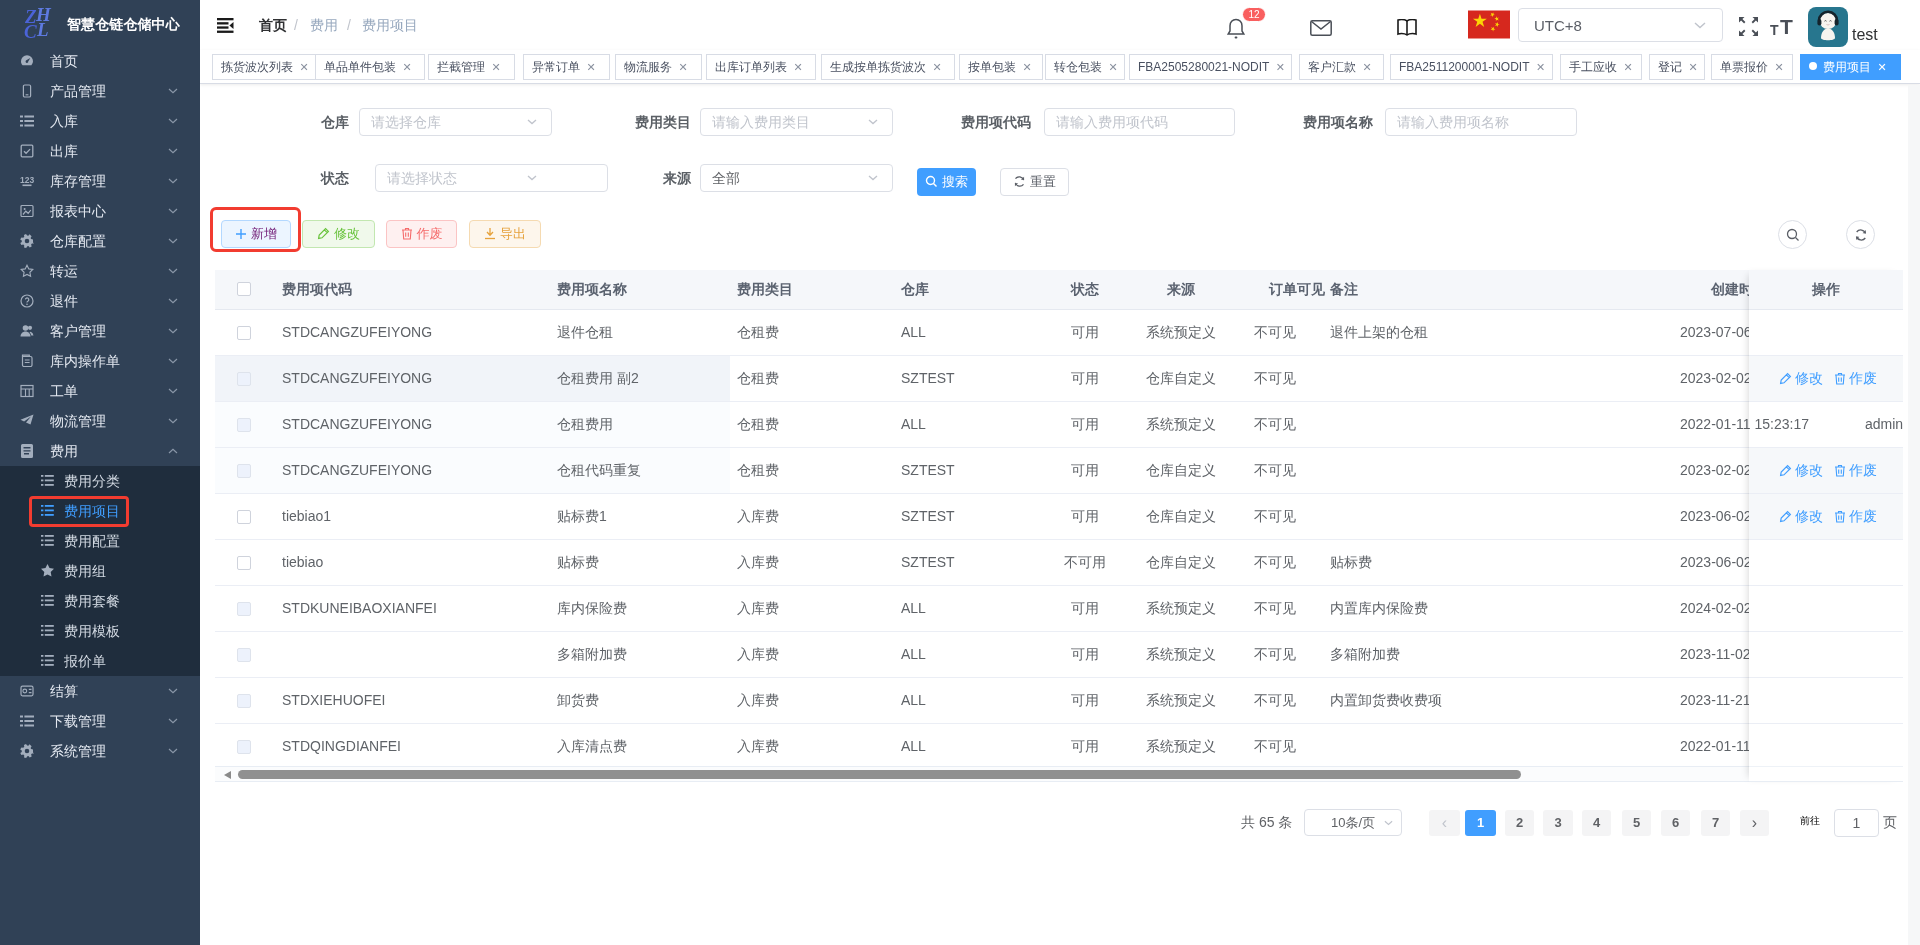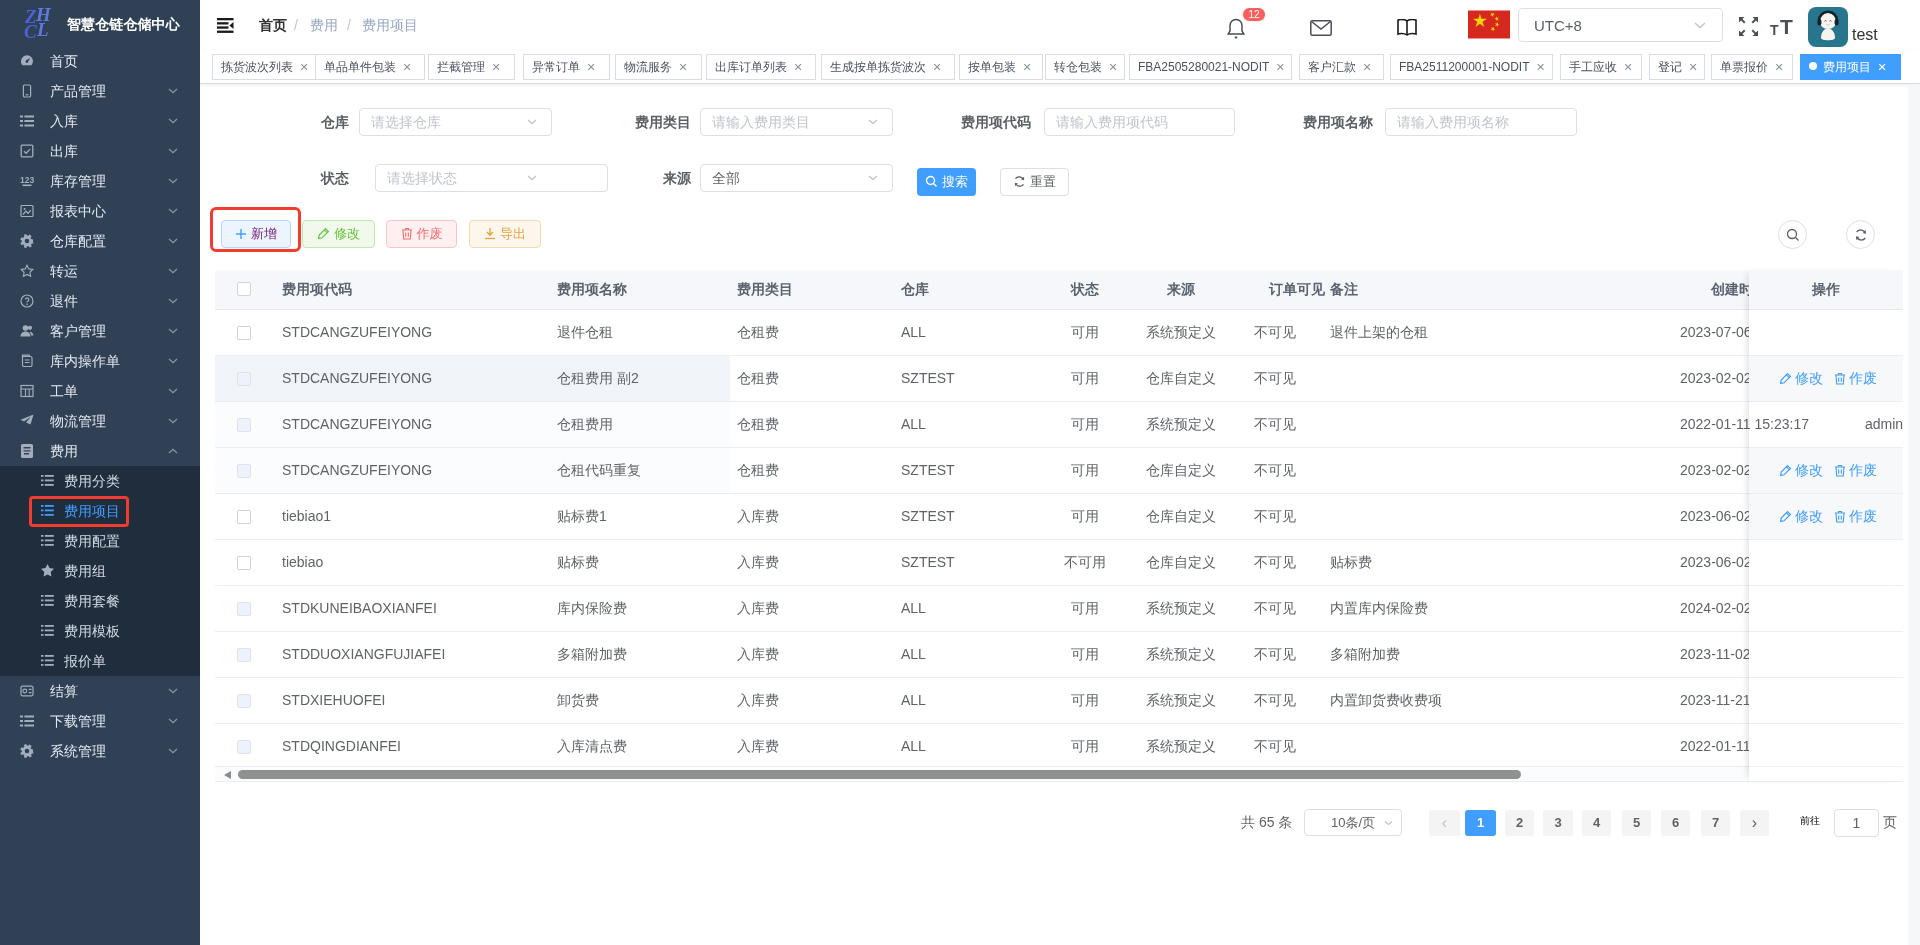--- a/index.html
+++ b/index.html
@@ -317,21 +317,20 @@
           <div class="td" style="left:522px">入库费</div>
           <div class="td" style="left:686px">ALL</div>
           <div class="td" style="left:820px;width:100px;text-align:center">可用</div>
           <div class="td" style="left:916px;width:100px;text-align:center">系统预定义</div>
           <div class="td" style="left:1010px;width:100px;text-align:center">不可见</div>
           <div class="td" style="left:1115px">内置库内保险费</div>
           <div class="td" style="left:1465px">2024-02-02</div>
     </div>
     <div class="trow" style="top:632px">
       <div class="cb dis"></div>
-      <div class="td" style="left:67px">STDDUOXIANGFUJIAFEI</div>
           <div class="td" style="left:342px">多箱附加费</div>
           <div class="td" style="left:522px">入库费</div>
           <div class="td" style="left:686px">ALL</div>
           <div class="td" style="left:820px;width:100px;text-align:center">可用</div>
           <div class="td" style="left:916px;width:100px;text-align:center">系统预定义</div>
           <div class="td" style="left:1010px;width:100px;text-align:center">不可见</div>
           <div class="td" style="left:1115px">多箱附加费</div>
           <div class="td" style="left:1465px">2023-11-02</div>
     </div>
     <div class="trow" style="top:678px">

